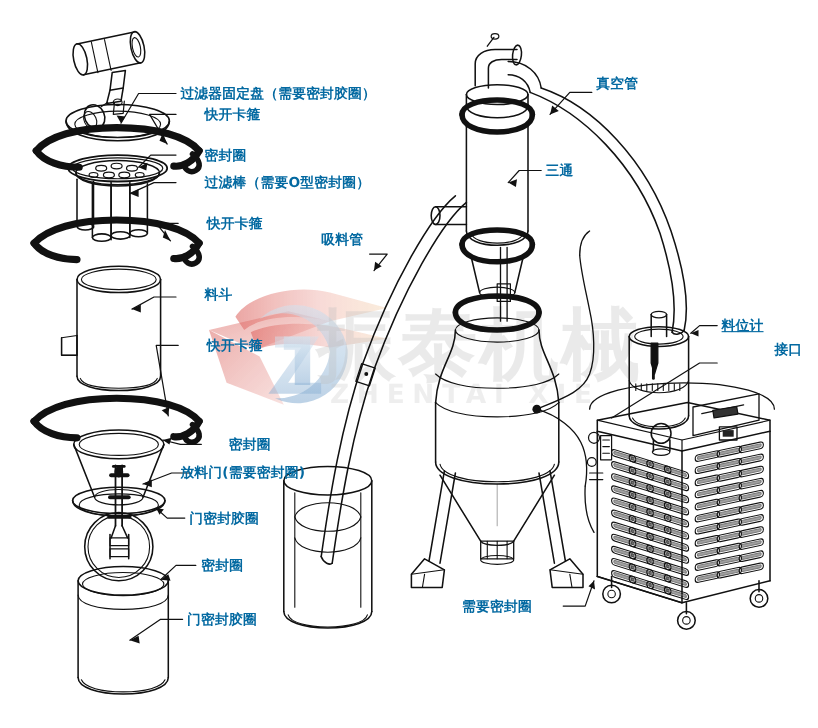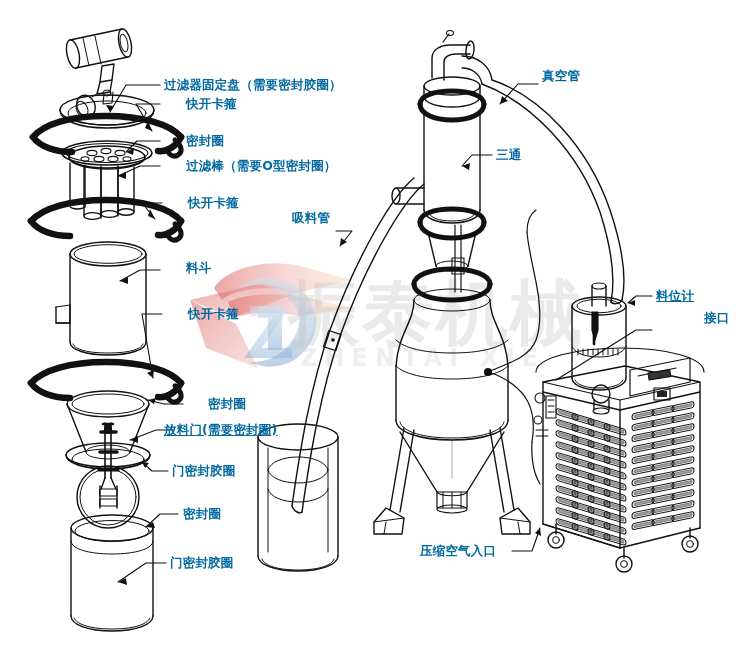--- a/index.html
+++ b/index.html
@@ -552,25 +552,25 @@
   </svg>
 
   <div class="lbl" style="left:164px;top:77px;">过滤器固定盘（需要密封胶圈）</div>
   <div class="lbl" style="left:186px;top:96px;">快开卡箍</div>
   <div class="lbl" style="left:186px;top:133px;">密封圈</div>
   <div class="lbl" style="left:186px;top:158px;">过滤棒（需要O型密封圈）</div>
   <div class="lbl" style="left:188px;top:195px;">快开卡箍</div>
   <div class="lbl" style="left:186px;top:262px;font-family:Liberation Mono, monospace;">料斗</div>
   <div class="lbl" style="left:188px;top:306px;">快开卡箍</div>
   <div class="lbl" style="left:208px;top:396px;">密封圈</div>
-  <div class="lbl" style="left:164px;top:422px;text-decoration:underline;">放料门(需要密封圈)</div>
+  <div class="lbl" style="left:164px;top:422px;">放料门(需要密封圈)</div>
   <div class="lbl" style="left:172px;top:463px;">门密封胶圈</div>
   <div class="lbl" style="left:183px;top:506px;">密封圈</div>
   <div class="lbl" style="left:170px;top:555px;">门密封胶圈</div>
 
   <div class="lbl" style="left:292px;top:210px;">吸料管</div>
   <div class="lbl" style="left:542px;top:68px;">真空管</div>
   <div class="lbl" style="left:496px;top:147px;">三通</div>
   <div class="lbl" style="left:656px;top:288px;text-decoration:underline;">料位计</div>
   <div class="lbl" style="left:656px;top:310px;margin-left:48px;">接口</div>
-  <div class="lbl" style="left:420px;top:543px;">压缩空气入口</div>
+  <div class="lbl" style="left:420px;top:543px;">需要密封圈</div>
 
 </div>
 
 </body></html>

